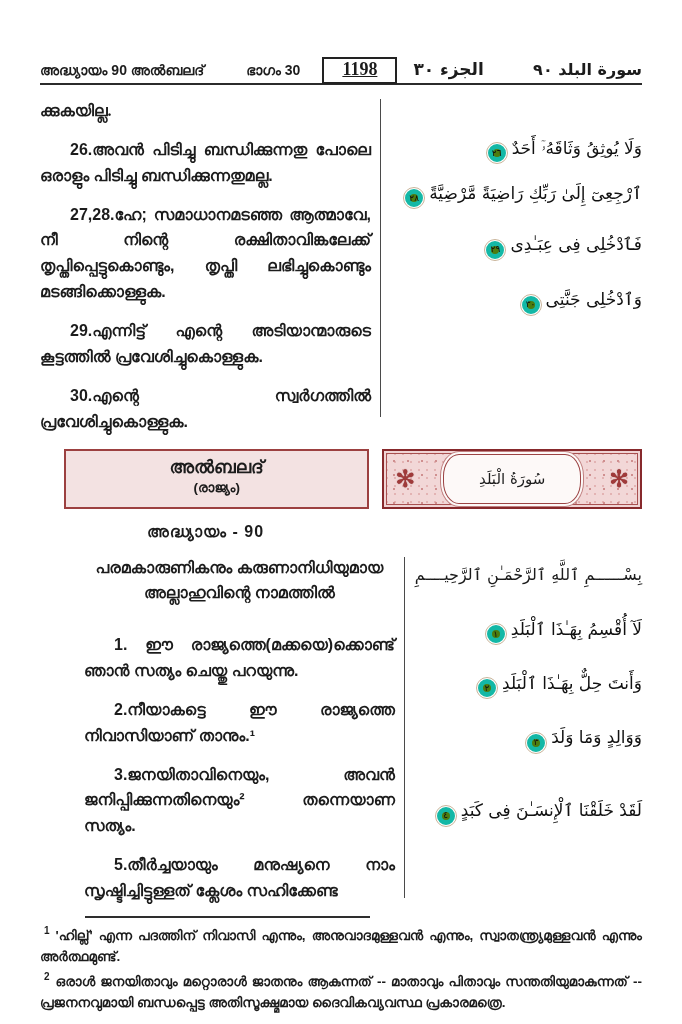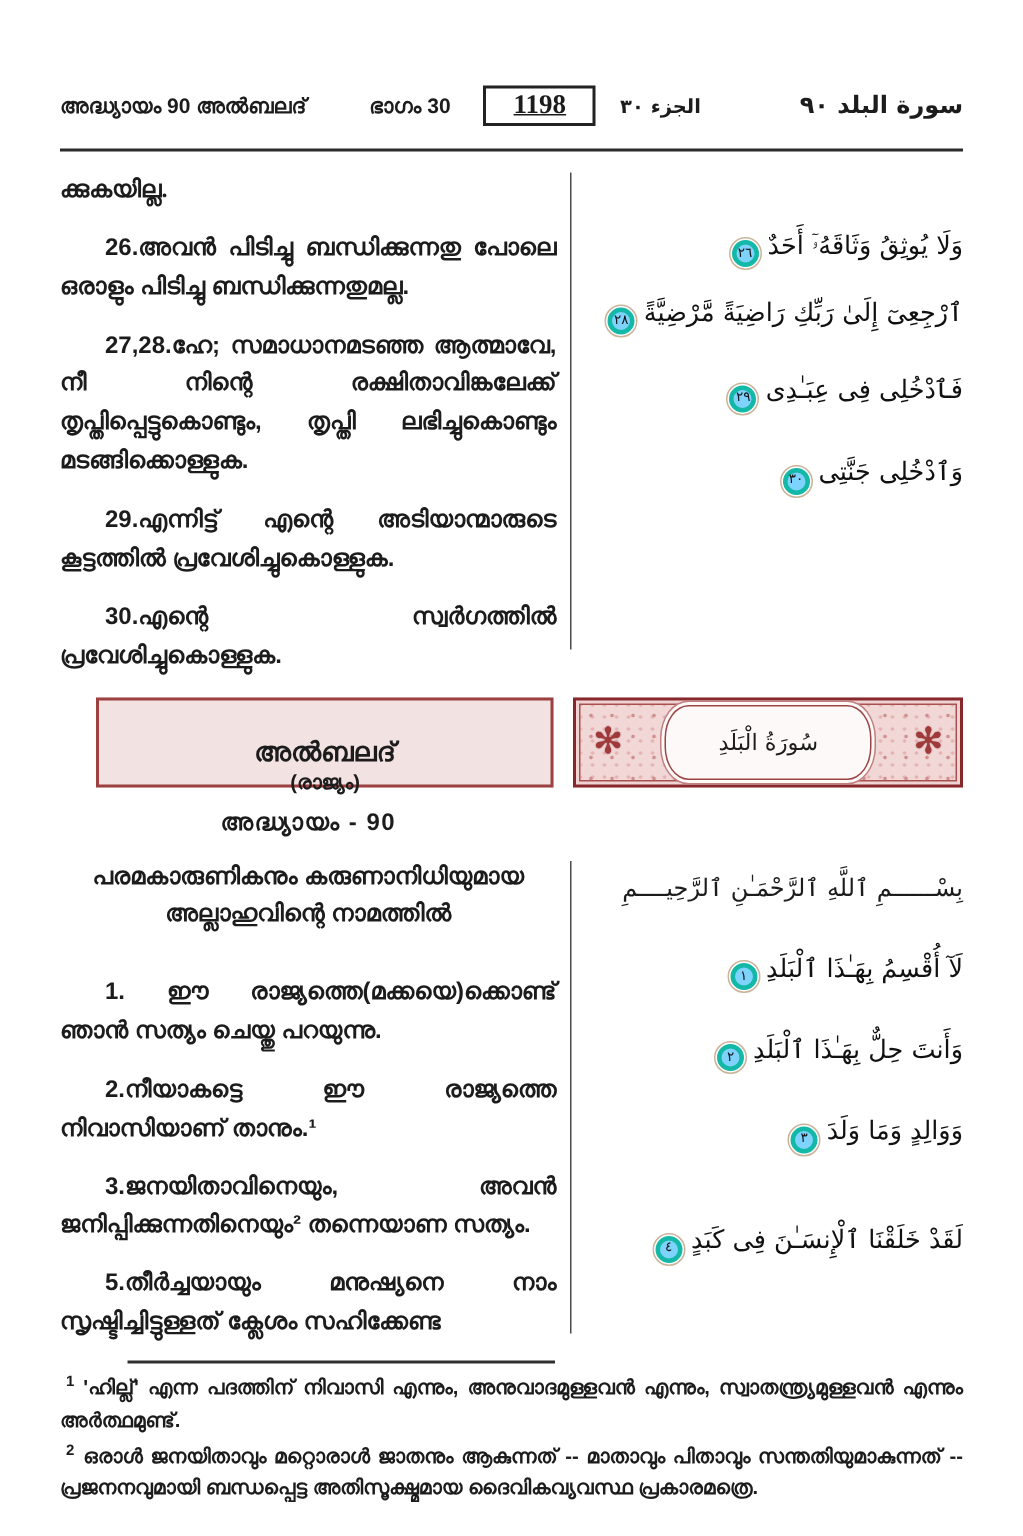--- a/index.html
+++ b/index.html
@@ -19,36 +19,36 @@
   }
   .page{
     width:682px;height:1024px;
     padding:52px 40px 0 40px;
     overflow:hidden;
   }
   
   .header{
     display:flex;align-items:flex-end;
     border-bottom:2px solid #2b2b2b;
-    padding-bottom:20px;
+    padding-bottom:4px;
     font-weight:700;font-size:14px;
     position:relative;
   }
   .hdr-chapter{white-space:nowrap;}
   .hdr-part{margin-left:42px;white-space:nowrap;}
   .hdr-pagebox{
     margin-left:22px;
     border:2px solid #222;
     background:#fff;
     font-family:"Liberation Serif","DejaVu Serif",serif;
     font-size:18px;font-weight:700;
     padding:1px 18px 2px 18px;
     position:relative;top:5px;line-height:1.1;text-decoration:underline;
   }
-  .hdr-juz{margin-left:16px;font-size:13px;font-weight:600;direction:rtl;font-family:"DejaVu Sans",sans-serif;}
+  .hdr-juz{margin-left:16px;font-size:17px;font-weight:600;direction:rtl;font-family:"DejaVu Sans",sans-serif;}
   .hdr-surah{margin-left:auto;font-size:16px;font-weight:600;direction:rtl;font-family:"DejaVu Sans",sans-serif;}
   
   .columns{display:flex;align-items:stretch;}
   .col-ml{width:331px;}
   .v-divider{width:1px;background:#4a4a4a;margin-left:9px;}
   .col-ar{flex:1;margin-left:10px;direction:rtl;text-align:right;font-family:"DejaVu Sans",sans-serif;}
   .columns.top{min-height:330px;}
   .columns.top .v-divider{margin-top:14px;margin-bottom:18px;}
   .columns.bottom{min-height:312px;}
   .columns.bottom .v-divider{margin-top:4px;margin-bottom:6px;}
@@ -64,41 +64,41 @@
   sup{font-size:10px;font-weight:700;}
   
   .ayah{
     font-size:17px;line-height:1.6;
     color:#111;
     padding-left:2px;
   }
   .ayah-num{
     display:inline-flex;align-items:center;justify-content:center;
     width:18px;height:18px;
-    border:3px solid #14b8a6;
+    border:5px solid #14b8a6;
     outline:1px solid #c9b49a;outline-offset:1px;
     border-radius:50%;
     font-size:9px;line-height:1;
     margin-inline-start:6px;
     position:relative;top:2px;
-    background:#7dd3fc;
+    background:#4d7c0f;
   }
   .t-ayah-0{margin-top:50px;}
   .t-ayah-1{margin-top:46px;}
   .t-ayah-2{margin-top:18px;}
   .t-ayah-3{margin-top:24px;}
   .t-ayah-4{margin-top:28px;}
   
   .banner-row{display:flex;margin-top:14px;height:60px;}
   .title-box{
     width:307px;margin-left:24px;
     background:var(--title-box-bg);
     border:2px solid var(--title-box-border);
     text-align:center;
-    padding-top:24px;
+    padding-top:6px;
   }
   .title-name{font-size:18px;font-weight:700;line-height:1.2;}
   .title-meaning{font-size:13.5px;font-weight:600;margin-top:2px;}
   .ornate-banner{
     width:261px;margin-left:13px;
     border:2px solid #87292c;
     background:var(--banner-bg);
     padding:2px;
   }
   .banner-inner{
@@ -130,21 +130,21 @@
     font-family:"DejaVu Sans",sans-serif;
     font-size:15px;color:#1d1d1d;
   }
   
   .chapter-line{
     width:331px;text-align:center;
     font-size:16px;font-weight:700;
     margin-top:14px;letter-spacing:1px;
   }
   
-  .columns.bottom{margin-top:12px;}
+  .columns.bottom{margin-top:12px;margin-left:44px;}
   .bismillah-ml{
     font-size:16px;font-weight:600;line-height:1.6;
     text-align:center;margin-top:2px;
   }
   .b-para-0{margin-top:26px;}
   .bismillah-ar{
     margin-top:12px;font-size:16px;
     text-align:right;white-space:nowrap;
   }
   .b-ayah-0{margin-top:32px;}

